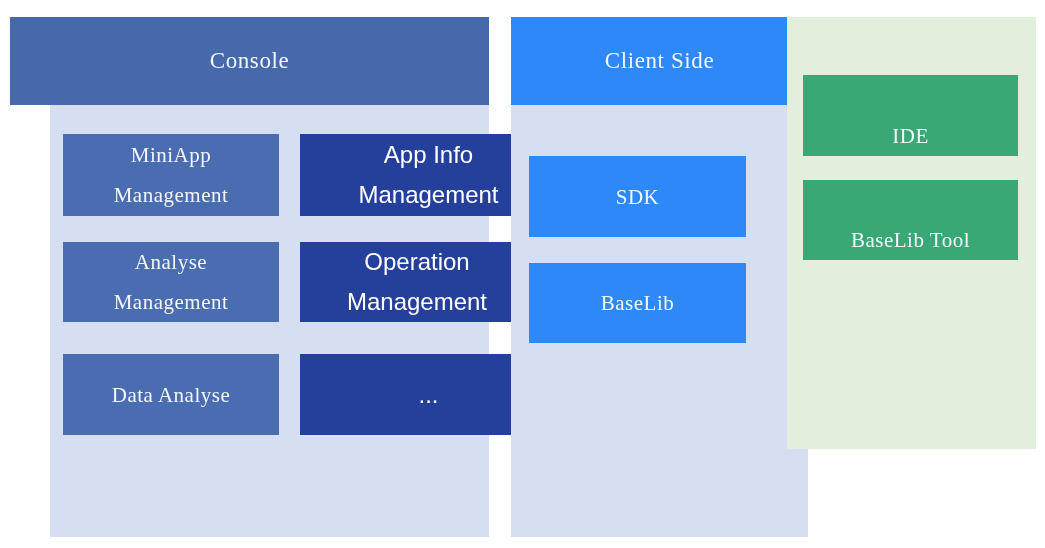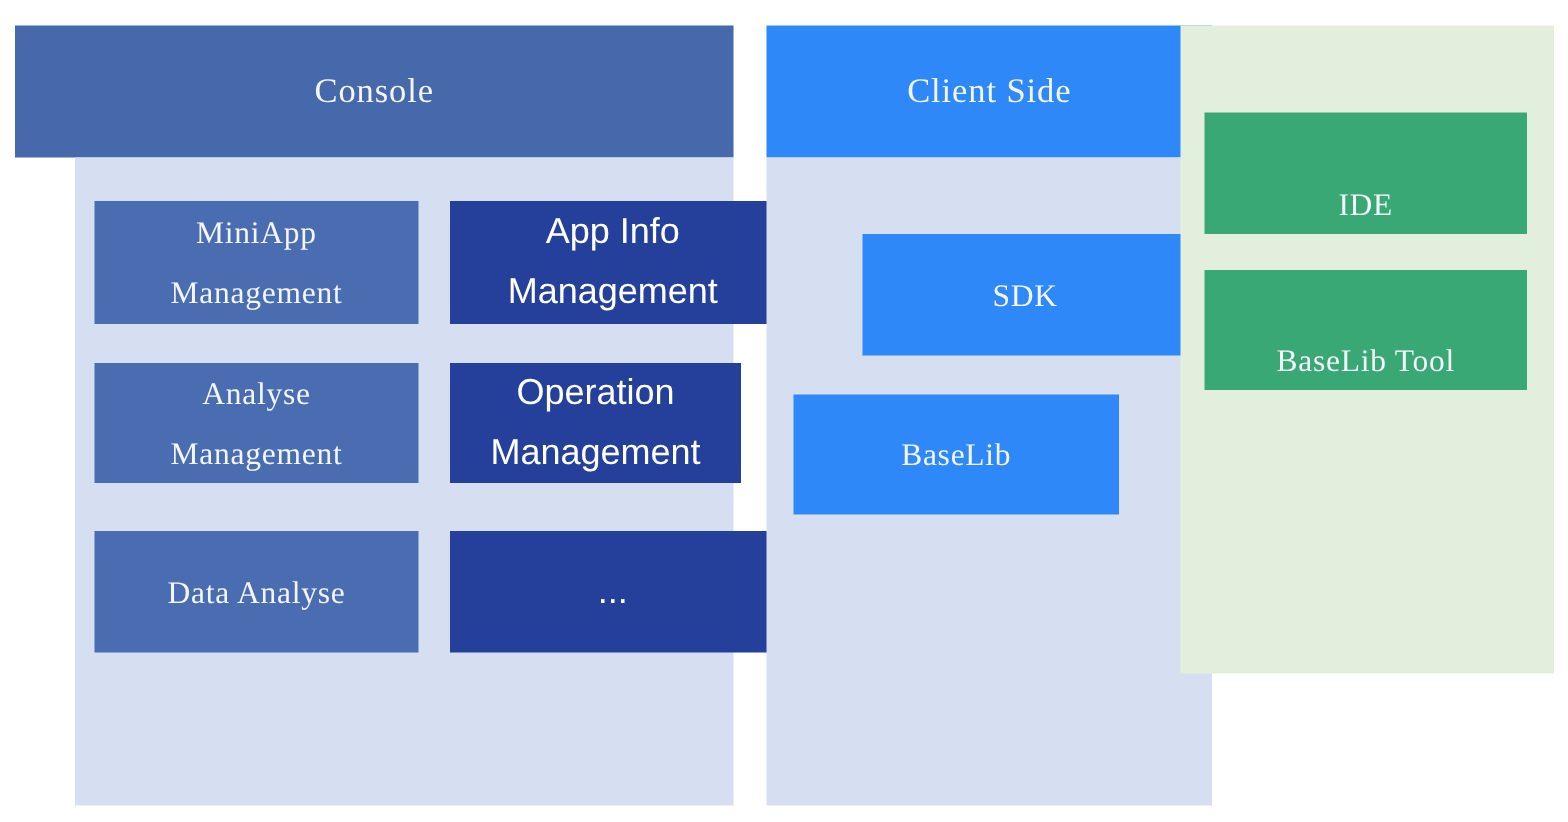--- a/index.html
+++ b/index.html
@@ -50,34 +50,34 @@
     letter-spacing: 0.5px;
     color: var(--serif-text, #f3f6fb);
   }
   .sans .ln {
     font-family: "Liberation Sans", "DejaVu Sans", sans-serif;
     font-size: 24px;
     color: var(--sans-text, #ffffff);
   }
 
   .bg-medium { background: var(--console-item, #4a6db2); }
-  .bg-dark   { background: var(--console-item-dark, #25409a); }
+  .bg-dark   { background: var(--console-item-dark, #25409a); padding-left: 20px; }
   .bg-bright { background: var(--client-item, #2f88f8); }
   .bg-green  { background: var(--developer-item, #3aa875); justify-content: flex-end; }
 
   
   .c-r1l { left: 13px;  top: 29px;  width: 216px; height: 82px; }
   .c-r1r { left: 250px; top: 29px;  width: 217px; height: 82px; }
   .c-r2l { left: 13px;  top: 137px; width: 216px; height: 80px; }
   .c-r2r { left: 250px; top: 137px; width: 194px; height: 80px; }
   .c-r3l { left: 13px;  top: 249px; width: 216px; height: 81px; }
   .c-r3r { left: 250px; top: 249px; width: 217px; height: 81px; }
 
   
-  .cl-sdk     { left: 18px; top: 51px;  width: 217px; height: 81px; margin-left: 46px; }
+  .cl-sdk     { left: 18px; top: 51px;  width: 217px; height: 81px; }
   .cl-baselib { left: 18px; top: 158px; width: 217px; height: 80px; }
 
   
   .d-ide     { left: 16px; top: 58px;  width: 215px; height: 81px; }
   .d-preview { left: 16px; top: 163px; width: 215px; height: 80px; }
 </style>
 </head>
 <body>
 
 <div class="stage">

